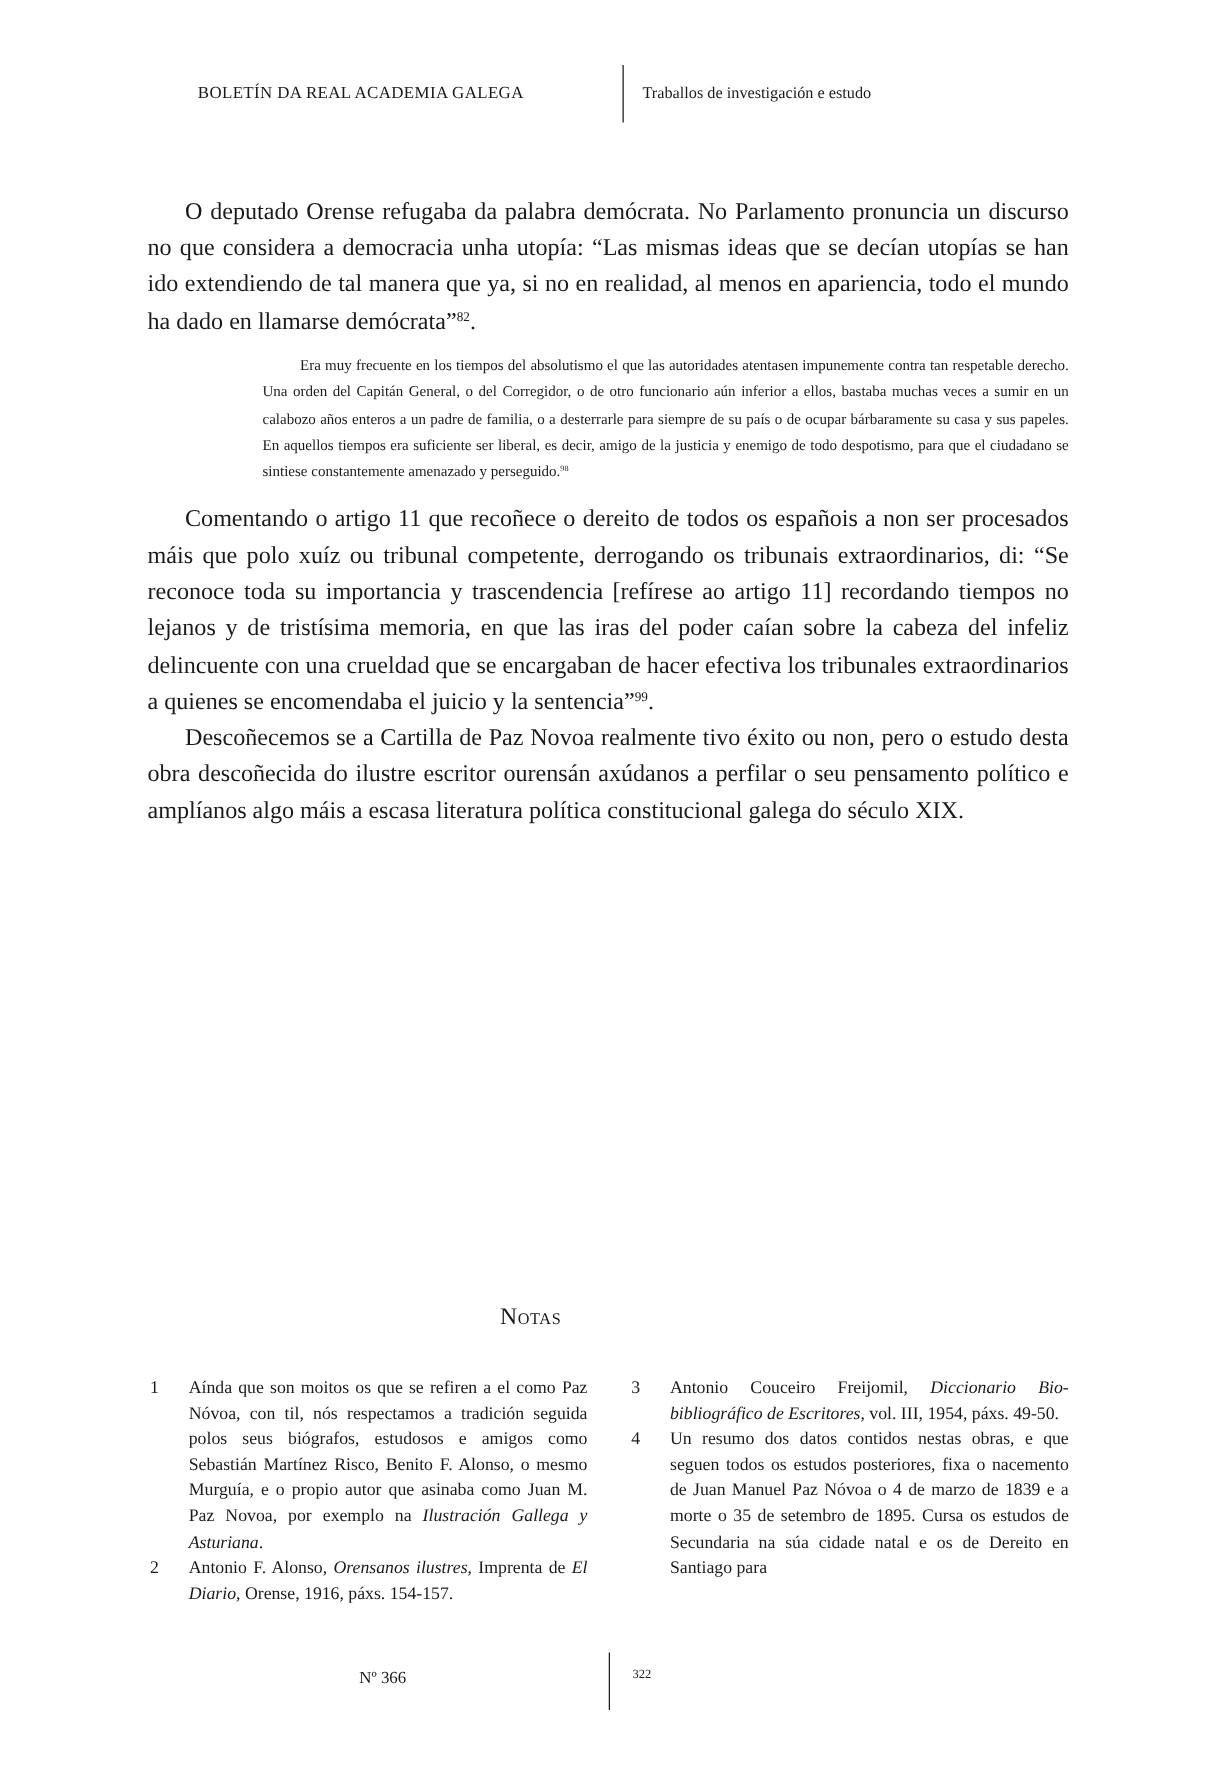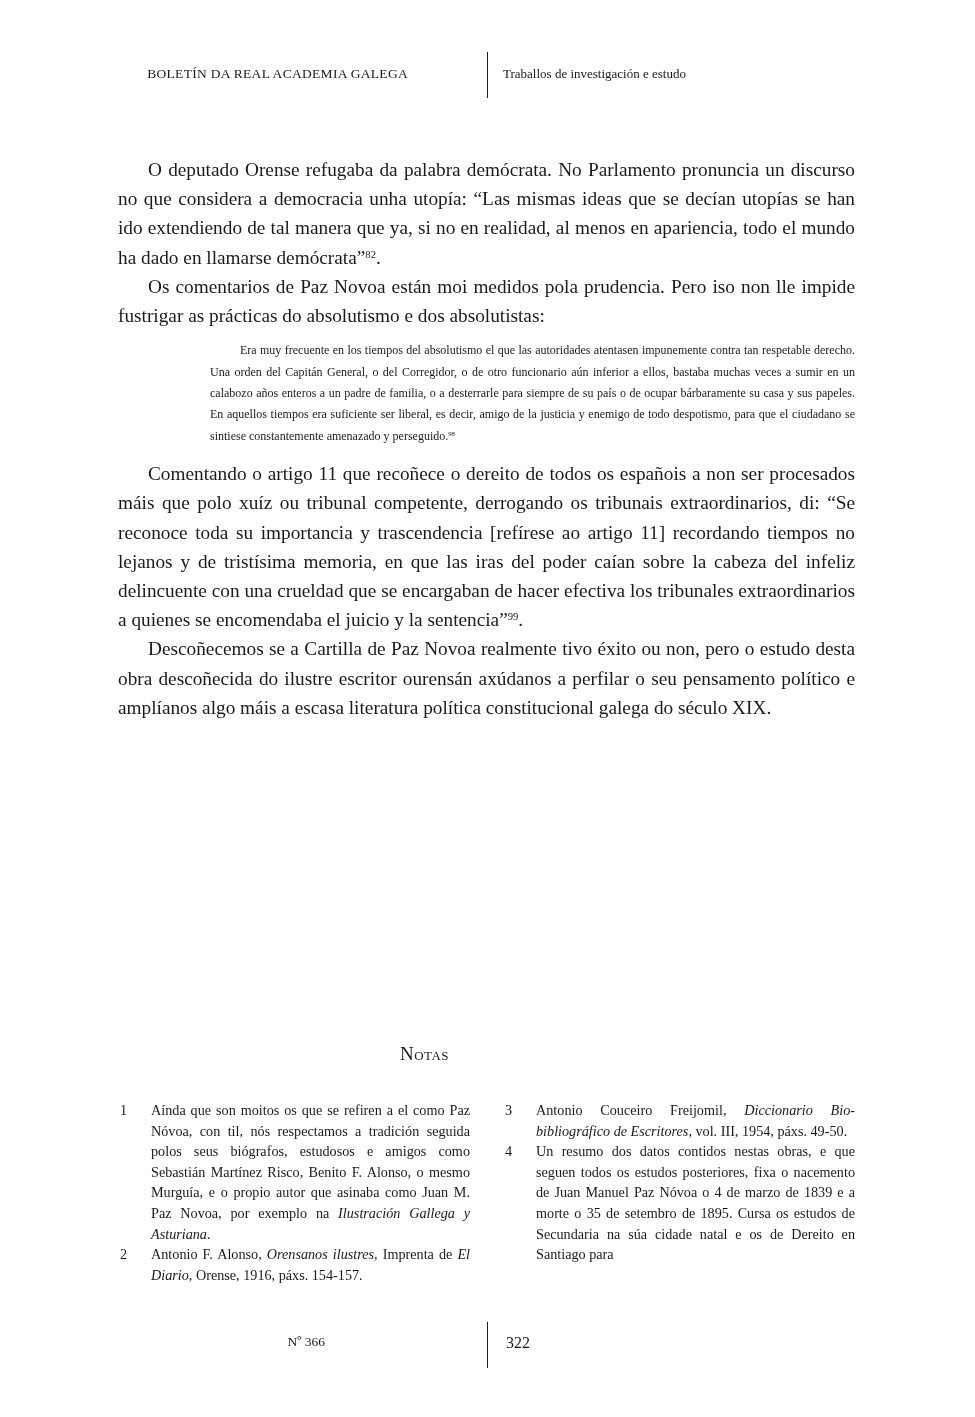--- a/index.html
+++ b/index.html
@@ -1,49 +1,48 @@
 <!DOCTYPE html>
 <html><head>
 <meta charset="utf-8">
 <style>
   html, body { margin: 0; padding: 0; background: #ffffff; }
   body { width: 975px; height: 1417px; position: relative; overflow: hidden; color: #1a1a1a;
          font-family: "Liberation Serif", "DejaVu Serif", serif; }
-  .header { position: absolute; top: 52px; left: 0; width: 913px; height: 48px; }
+  .header { position: absolute; top: 52px; left: 11px; width: 913px; height: 48px; }
   .header .left { position: absolute; right: 505px; top: 14px; font-size: 13.5px; letter-spacing: 0.3px; }
   .header .rule { position: absolute; left: 487px; top: 0; width: 1px; height: 46px; background: #1a1a1a; }
   .header .right { position: absolute; left: 503px; top: 14px; font-size: 13px; }
   .main { position: absolute; left: 118px; top: 155px; width: 737px; font-size: 19.3px; line-height: 29.2px; }
   .main p { margin: 0; text-indent: 30px; text-align: justify; }
   .quote { margin: 10px 0 12px 92px !important; text-indent: 30px; font-size: 12px; line-height: 21.4px; text-align: justify; }
   sup { font-size: 0.55em; vertical-align: 0.6em; line-height: 0; }
   .notes-title { position: absolute; top: 1043px; left: 0; width: 849px; text-align: center; font-size: 19px; font-variant: small-caps; letter-spacing: 0.5px; }
   .notes { position: absolute; top: 1100px; left: 118px; width: 737px; font-size: 14.2px; line-height: 20.6px; }
   .col { position: absolute; top: 0; width: 352px; }
   .col.left { left: 0; }
   .col.right { left: 385px; }
   .note { position: relative; padding-left: 33px; text-align: justify; }
   .note .num { position: absolute; left: 2px; top: 0; }
   .footer { position: absolute; top: 1322px; left: 0; width: 830px; height: 48px; }
   .footer .left { position: absolute; right: 505px; top: 12px; font-size: 13.5px; }
   .footer .rule { position: absolute; left: 487px; top: 0; width: 1px; height: 46px; background: #1a1a1a; }
-  .footer .right { position: absolute; left: 506px; top: 12px; font-size: 16px; }
+  .footer .right { position: absolute; left: 506px; top: 12px; font-size: 10px; }
 </style>
 </head>
 <body>
 
 <div class="header">
   <span class="left">BOLETÍN DA REAL ACADEMIA GALEGA</span>
   <span class="rule"></span>
   <span class="right">Traballos de investigación e estudo</span>
 </div>
 
 <div class="main">
   <p><span>O deputado Orense refugaba da palabra demócrata. No Parlamento pronuncia un discurso no que considera a democracia unha utopía: “Las mismas ideas que se decían utopías se han ido extendiendo de tal manera que ya, si no en realidad, al menos en apariencia, todo el mundo ha dado en llamarse demócrata”</span><sup>82</sup><span>.</span></p>
-  <p>Os comentarios de Paz Novoa están moi medidos pola prudencia. Pero iso non lle impide fustrigar as prácticas do absolutismo e dos absolutistas:</p>
   <p class="quote"><span>Era muy frecuente en los tiempos del absolutismo el que las autoridades atentasen impunemente contra tan respetable derecho. Una orden del Capitán General, o del Corregidor, o de otro funcionario aún inferior a ellos, bastaba muchas veces a sumir en un calabozo años enteros a un padre de familia, o a desterrarle para siempre de su país o de ocupar bárbaramente su casa y sus papeles. En aquellos tiempos era suficiente ser liberal, es decir, amigo de la justicia y enemigo de todo despotismo, para que el ciudadano se sintiese constantemente amenazado y perseguido.</span><sup>98</sup></p>
   <p><span>Comentando o artigo 11 que recoñece o dereito de todos os españois a non ser procesados máis que polo xuíz ou tribunal competente, derrogando os tribunais extraordinarios, di: “Se reconoce toda su importancia y trascendencia [refírese ao artigo 11] recordando tiempos no lejanos y de tristísima memoria, en que las iras del poder caían sobre la cabeza del infeliz delincuente con una crueldad que se encargaban de hacer efectiva los tribunales extraordinarios a quienes se encomendaba el juicio y la sentencia”</span><sup>99</sup><span>.</span></p>
   <p>Descoñecemos se a Cartilla de Paz Novoa realmente tivo éxito ou non, pero o estudo desta obra descoñecida do ilustre escritor ourensán axúdanos a perfilar o seu pensamento político e amplíanos algo máis a escasa literatura política constitucional galega do século XIX.</p>
 </div>
 
 <div class="notes-title">Notas</div>
 
 <div class="notes">
   <div class="col left">
     <div class="note">

